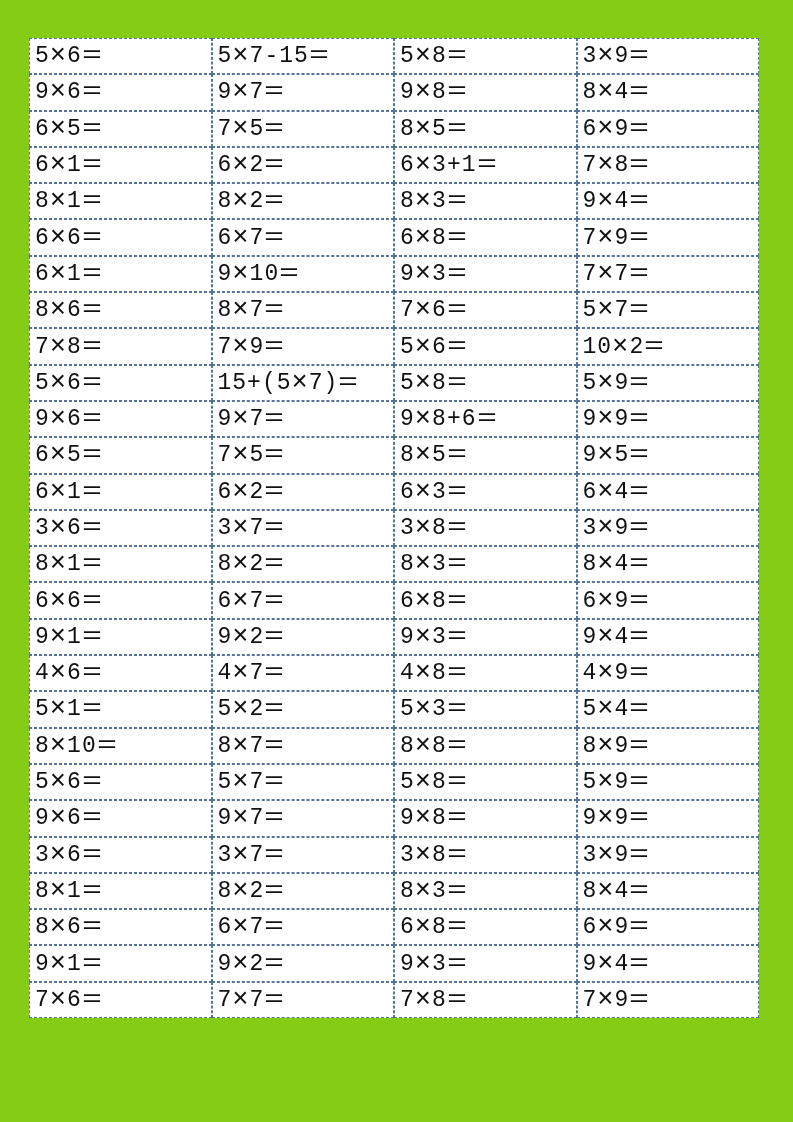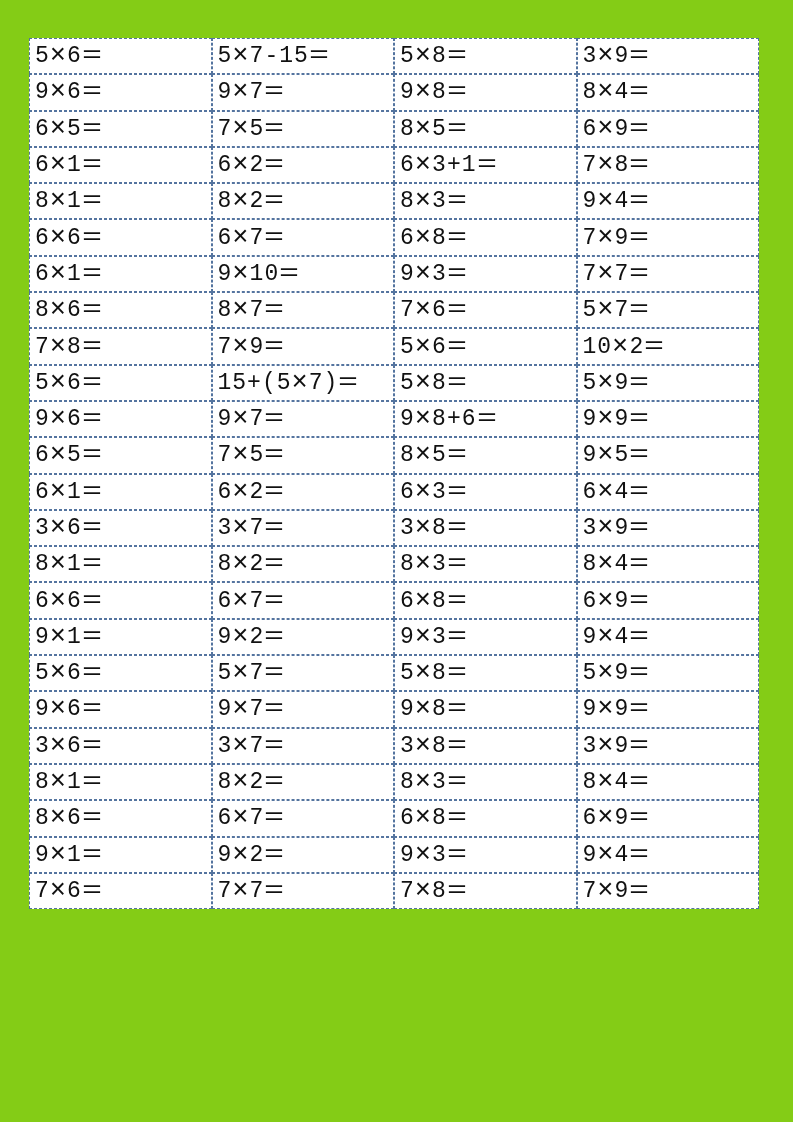--- a/index.html
+++ b/index.html
@@ -156,20 +156,38 @@
           <td class="expr">6<span class="mul">×</span>8<span class="eq">=</span></td>
           <td class="expr">6<span class="mul">×</span>9<span class="eq">=</span></td>
         </tr>
         <tr>
           <td class="expr">9<span class="mul">×</span>1<span class="eq">=</span></td>
           <td class="expr">9<span class="mul">×</span>2<span class="eq">=</span></td>
           <td class="expr">9<span class="mul">×</span>3<span class="eq">=</span></td>
           <td class="expr">9<span class="mul">×</span>4<span class="eq">=</span></td>
         </tr>
         <tr>
+          <td class="expr">4<span class="mul">×</span>6<span class="eq">=</span></td>
+          <td class="expr">4<span class="mul">×</span>7<span class="eq">=</span></td>
+          <td class="expr">4<span class="mul">×</span>8<span class="eq">=</span></td>
+          <td class="expr">4<span class="mul">×</span>9<span class="eq">=</span></td>
+        </tr>
+        <tr>
+          <td class="expr">5<span class="mul">×</span>1<span class="eq">=</span></td>
+          <td class="expr">5<span class="mul">×</span>2<span class="eq">=</span></td>
+          <td class="expr">5<span class="mul">×</span>3<span class="eq">=</span></td>
+          <td class="expr">5<span class="mul">×</span>4<span class="eq">=</span></td>
+        </tr>
+        <tr>
+          <td class="expr">8<span class="mul">×</span>10<span class="eq">=</span></td>
+          <td class="expr">8<span class="mul">×</span>7<span class="eq">=</span></td>
+          <td class="expr">8<span class="mul">×</span>8<span class="eq">=</span></td>
+          <td class="expr">8<span class="mul">×</span>9<span class="eq">=</span></td>
+        </tr>
+        <tr>
           <td class="expr">5<span class="mul">×</span>6<span class="eq">=</span></td>
           <td class="expr">5<span class="mul">×</span>7<span class="eq">=</span></td>
           <td class="expr">5<span class="mul">×</span>8<span class="eq">=</span></td>
           <td class="expr">5<span class="mul">×</span>9<span class="eq">=</span></td>
         </tr>
         <tr>
           <td class="expr">9<span class="mul">×</span>6<span class="eq">=</span></td>
           <td class="expr">9<span class="mul">×</span>7<span class="eq">=</span></td>
           <td class="expr">9<span class="mul">×</span>8<span class="eq">=</span></td>
           <td class="expr">9<span class="mul">×</span>9<span class="eq">=</span></td>

